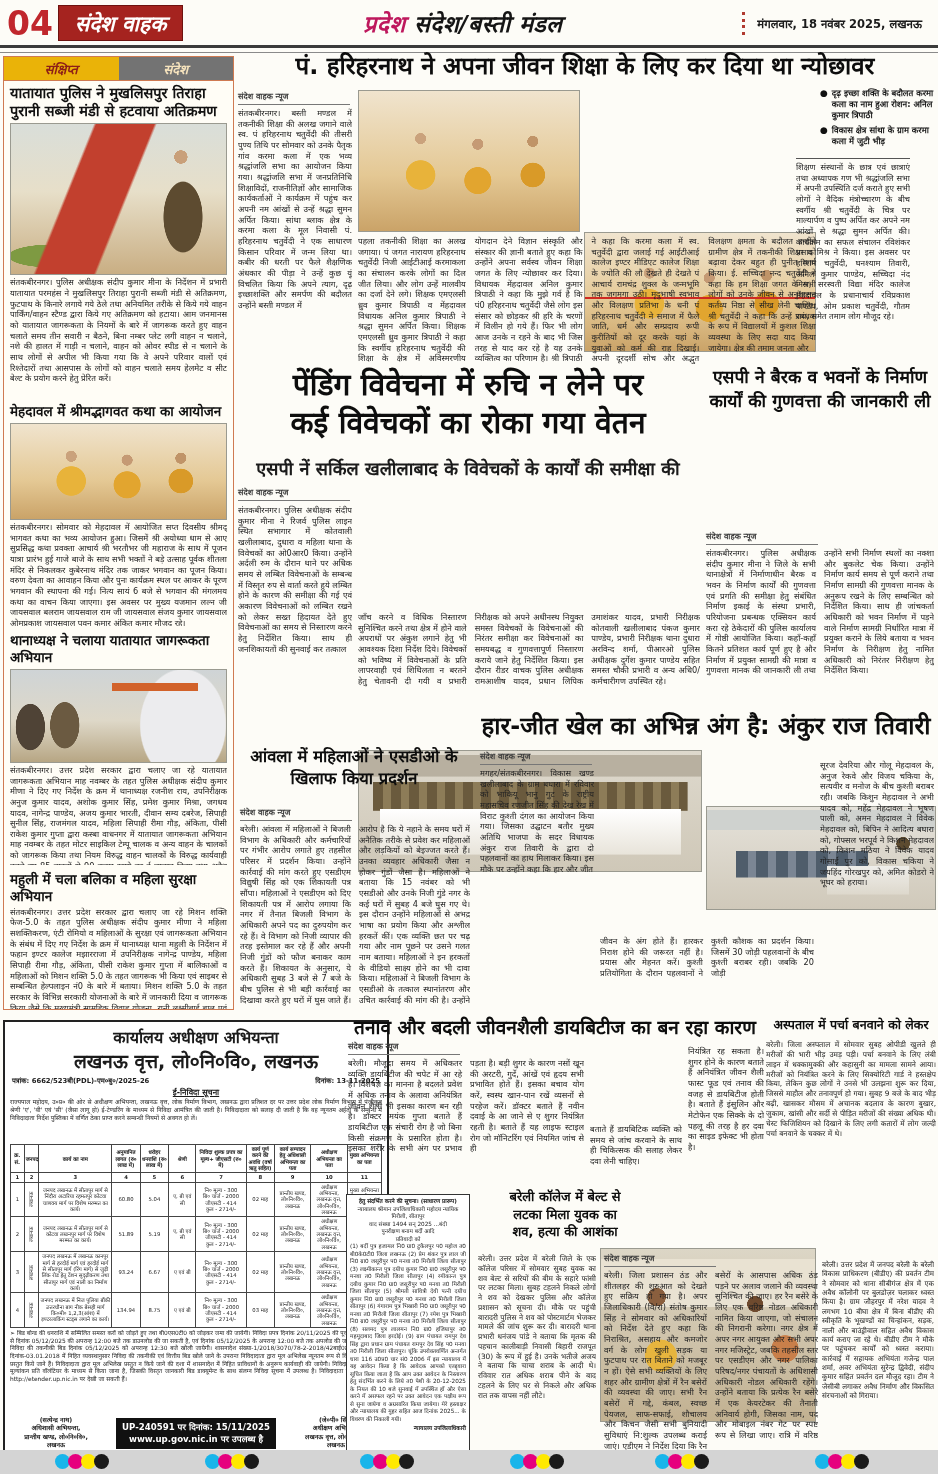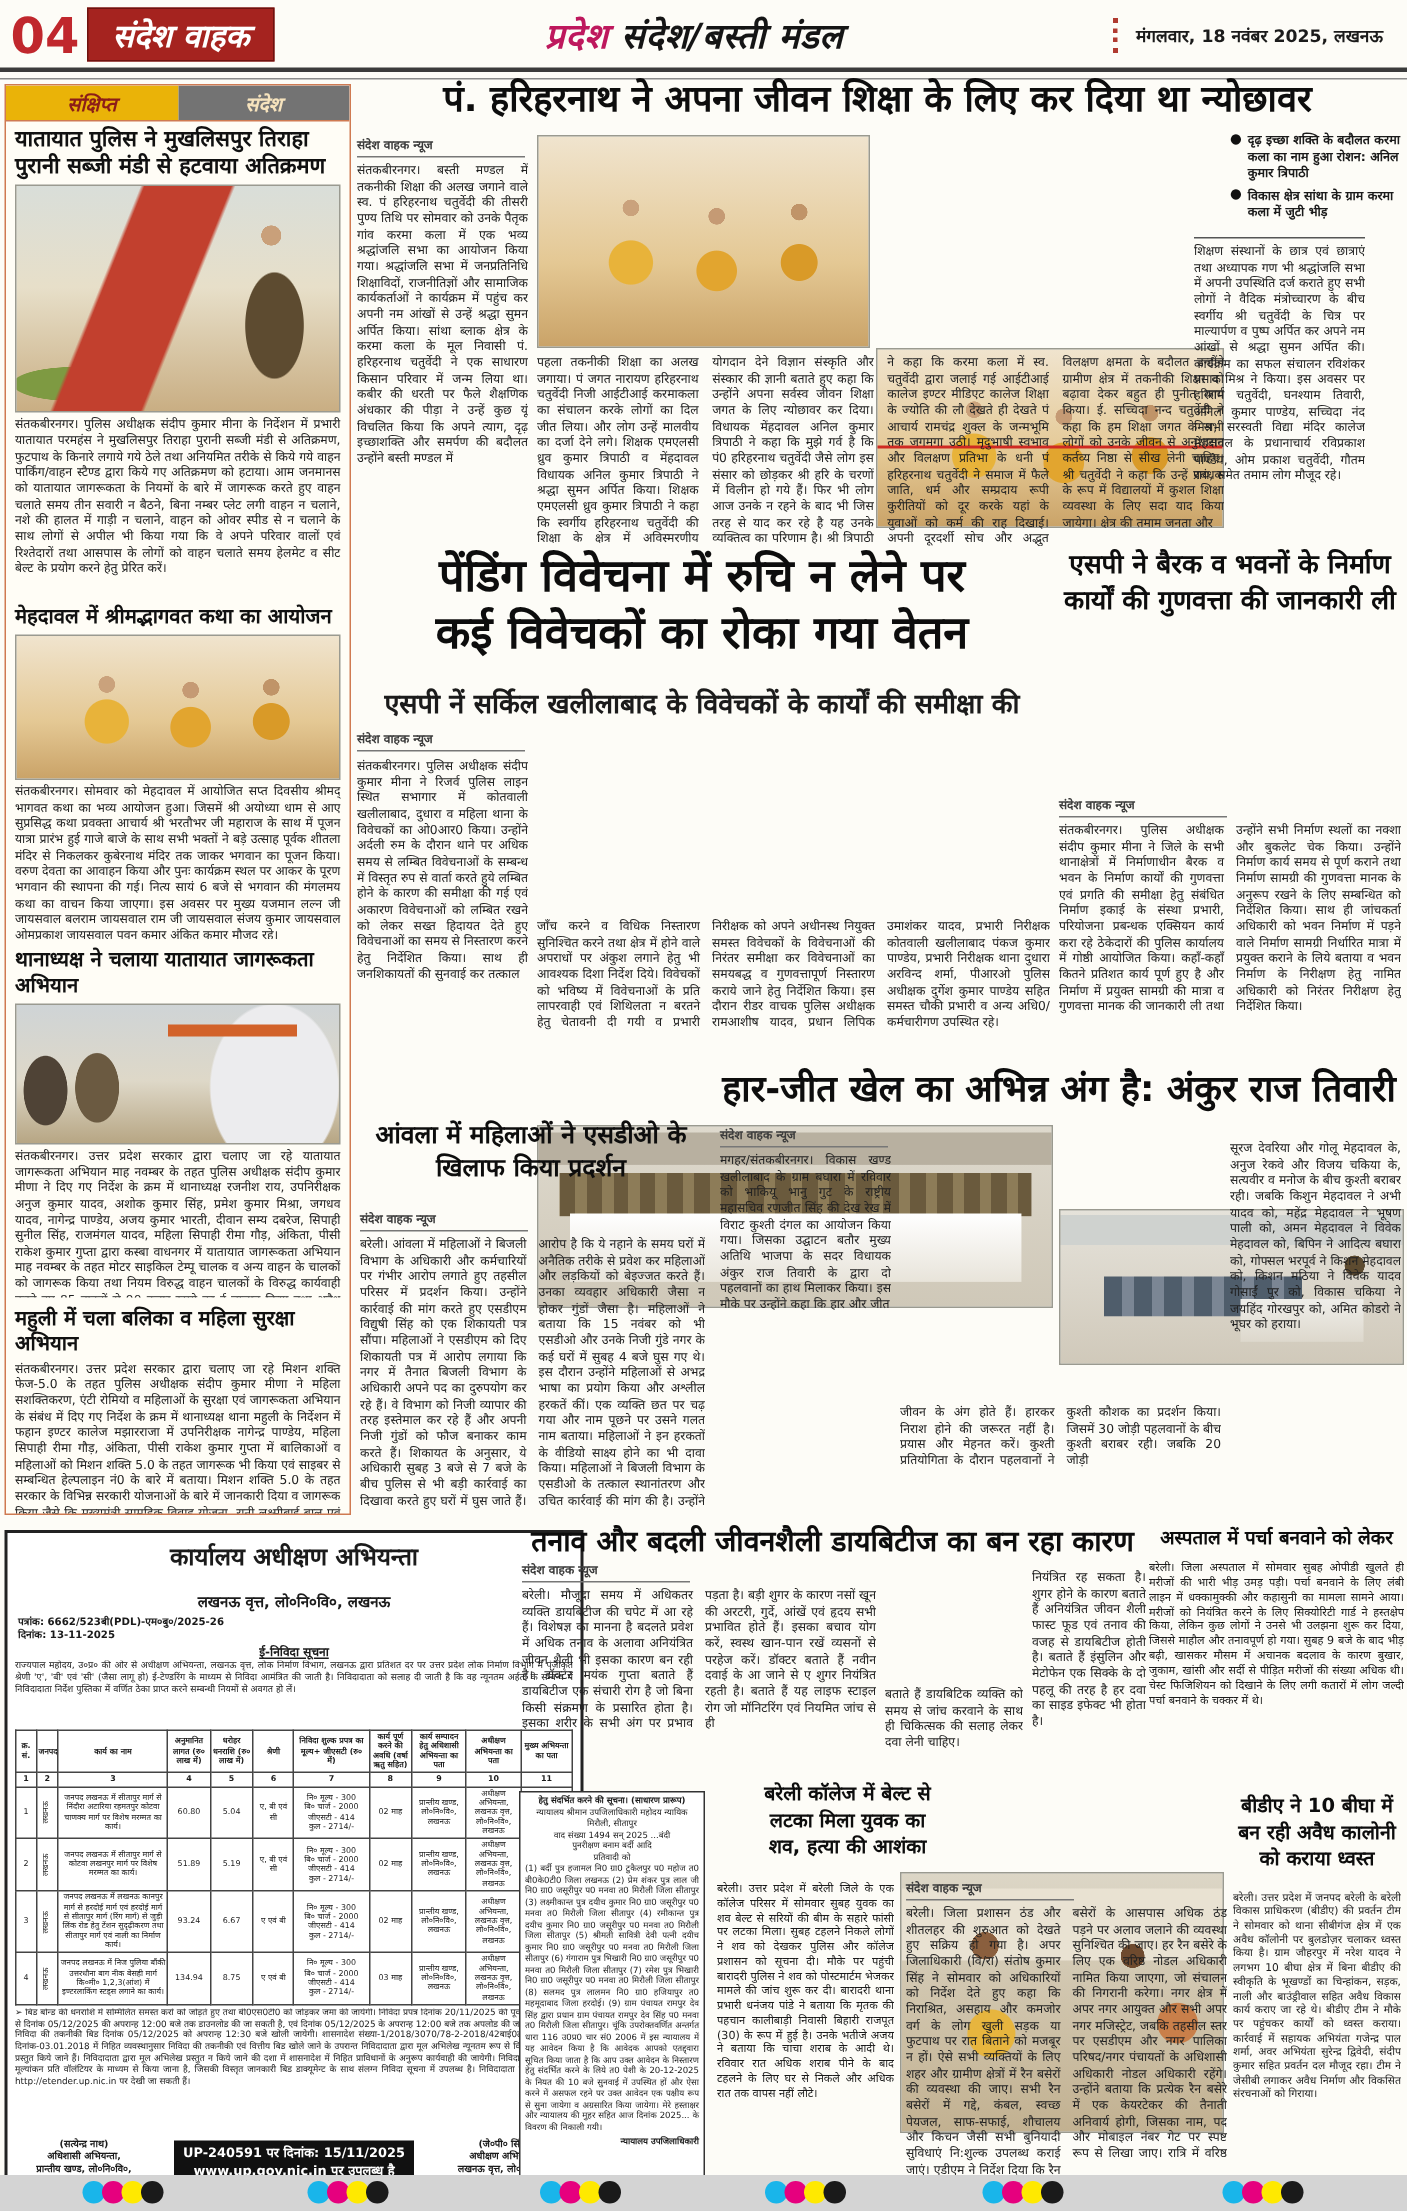--- a/index.html
+++ b/index.html
@@ -114,22 +114,22 @@
   .wr-hl{left:476px;top:708px;width:460px;height:34px;font-size:24px;}
   .wr-byline{left:480px;top:750px;width:112px;}
   .wr-col1{left:480px;top:768px;width:114px;height:244px;}
   .wr-ph{left:600px;top:760px;width:214px;height:172px;margin:0;}
   .wr-below{left:600px;top:936px;width:214px;height:76px;}
   .wr-colr{left:820px;top:760px;width:114px;height:252px;}
 
   
   .tender{left:3px;top:1020px;width:386px;height:438px;border:2px solid #222;background:#fff;padding:4px 5px;box-sizing:border-box;overflow:hidden;}
   .t-title1{font-size:16px;font-weight:800;text-align:center;}
-  .t-title2{font-size:10px;font-weight:800;text-align:center;margin-bottom:2px;margin-top:12px;}
-  .t-refrow{display:flex;justify-content:space-between;font-size:6.8px;font-weight:700;margin:1px 2px;flex-direction:column;}
+  .t-title2{font-size:19px;font-weight:800;text-align:center;margin-bottom:2px;}
+  .t-refrow{display:flex;justify-content:space-between;font-size:6.8px;font-weight:700;margin:1px 2px;}
   .t-notice{font-size:8px;font-weight:800;text-align:center;text-decoration:underline;}
   .t-intro{font-size:6.1px;line-height:1.32;text-align:justify;height:44px;overflow:hidden;margin:1px 0 2px;}
   .t-table{width:100%;border-collapse:collapse;table-layout:fixed;font-size:5.3px;line-height:1.2;}
   .t-table th,.t-table td{border:1px solid #444;padding:1px;text-align:center;vertical-align:middle;overflow:hidden;}
   .t-table th{font-weight:700;}
   .t-dist{writing-mode:vertical-rl;transform:rotate(180deg);font-size:5.3px;}
   .t-notes{font-size:5.9px;line-height:1.3;text-align:justify;height:84px;overflow:hidden;margin-top:2px;}
   .t-sigs{display:flex;justify-content:space-between;align-items:flex-end;margin-top:2px;}
   .t-sig{font-size:6.4px;font-weight:700;text-align:center;line-height:1.3;width:92px;}
   .t-stamp{background:#111;color:#fff;font-size:8.6px;font-weight:700;text-align:center;padding:4px 6px;line-height:1.35;}
@@ -409,21 +409,20 @@
 
   <div class="abs hl ctr ovh col-hl">बरेली कॉलेज में बेल्ट से लटका मिला युवक का शव, हत्या की आशंका</div>
   <div class="abs just ovh col-body">बरेली। उत्तर प्रदेश में बरेली जिले के एक कॉलेज परिसर में सोमवार सुबह युवक का शव बेल्ट से सरियों की बीम के सहारे फांसी पर लटका मिला। सुबह टहलने निकले लोगों ने शव को देखकर पुलिस और कॉलेज प्रशासन को सूचना दी। मौके पर पहुंची बारादरी पुलिस ने शव को पोस्टमार्टम भेजकर मामले की जांच शुरू कर दी। बारादरी थाना प्रभारी धनंजय पांडे ने बताया कि मृतक की पहचान कालीबाड़ी निवासी बिहारी राजपूत (30) के रूप में हुई है। उनके भतीजे अजय ने बताया कि चाचा शराब के आदी थे। रविवार रात अधिक शराब पीने के बाद टहलने के लिए घर से निकले और अधिक रात तक वापस नहीं लौटे।</div>
 
   <div class="abs byline sh-byline">संदेश वाहक न्यूज</div>
   <div class="abs body-txt just ovh cols2 sh-body">बरेली। जिला प्रशासन ठंड और शीतलहर की शुरुआत को देखते हुए सक्रिय हो गया है। अपर जिलाधिकारी (वि/रा) संतोष कुमार सिंह ने सोमवार को अधिकारियों को निर्देश देते हुए कहा कि निराश्रित, असहाय और कमजोर वर्ग के लोग खुली सड़क या फुटपाथ पर रात बिताने को मजबूर न हों। ऐसे सभी व्यक्तियों के लिए शहर और ग्रामीण क्षेत्रों में रैन बसेरों की व्यवस्था की जाए। सभी रैन बसेरों में गद्दे, कंबल, स्वच्छ पेयजल, साफ-सफाई, शौचालय और किचन जैसी सभी बुनियादी सुविधाएं नि:शुल्क उपलब्ध कराई जाएं। एडीएम ने निर्देश दिया कि रैन बसेरों के आसपास अधिक ठंड पड़ने पर अलाव जलाने की व्यवस्था सुनिश्चित की जाए। हर रैन बसेरे के लिए एक वरिष्ठ नोडल अधिकारी नामित किया जाएगा, जो संचालन की निगरानी करेगा। नगर क्षेत्र में अपर नगर आयुक्त और सभी अपर नगर मजिस्ट्रेट, जबकि तहसील स्तर पर एसडीएम और नगर पालिका परिषद/नगर पंचायतों के अधिशासी अधिकारी नोडल अधिकारी रहेंगे। उन्होंने बताया कि प्रत्येक रैन बसेरे में एक केयरटेकर की तैनाती अनिवार्य होगी, जिसका नाम, पद और मोबाइल नंबर गेट पर स्पष्ट रूप से लिखा जाए। रात्रि में वरिष्ठ अधिकारी इन रैन बसेरों का औचक निरीक्षण करेंगे।</div>
 
   <div class="abs hl ctr ovh hos-hl">अस्पताल में पर्चा बनवाने को लेकर झड़प</div>
   <div class="abs just ovh hos-body">बरेली। जिला अस्पताल में सोमवार सुबह ओपीडी खुलते ही मरीजों की भारी भीड़ उमड़ पड़ी। पर्चा बनवाने के लिए लंबी लाइन में धक्कामुक्की और कहासुनी का मामला सामने आया। मरीजों को नियंत्रित करने के लिए सिक्योरिटी गार्ड ने हस्तक्षेप किया, लेकिन कुछ लोगों ने उनसे भी उलझना शुरू कर दिया, जिससे माहौल और तनावपूर्ण हो गया। सुबह 9 बजे के बाद भीड़ बढ़ी, खासकर मौसम में अचानक बदलाव के कारण बुखार, जुकाम, खांसी और सर्दी से पीड़ित मरीजों की संख्या अधिक थी। चेस्ट फिजिशियन को दिखाने के लिए लगी कतारों में लोग जल्दी पर्चा बनवाने के चक्कर में थे।</div>
 
-  <div class="abs hl ctr ovh bda-hl">बीडीए ने 10 बीघा में बन रही अवैध कालोनी को कराया ध्वस्त</div>
   <div class="abs just ovh bda-body">बरेली। उत्तर प्रदेश में जनपद बरेली के बरेली विकास प्राधिकरण (बीडीए) की प्रवर्तन टीम ने सोमवार को थाना सीबीगंज क्षेत्र में एक अवैध कॉलोनी पर बुलडोज़र चलाकर ध्वस्त किया है। ग्राम जौहरपुर में नरेश यादव ने लगभग 10 बीघा क्षेत्र में बिना बीडीए की स्वीकृति के भूखण्डों का चिन्हांकन, सड़क, नाली और बाउंड्रीवाल सहित अवैध विकास कार्य कराए जा रहे थे। बीडीए टीम ने मौके पर पहुंचकर कार्यों को ध्वस्त कराया। कार्रवाई में सहायक अभियंता गजेन्द्र पाल शर्मा, अवर अभियंता सुरेन्द्र द्विवेदी, संदीप कुमार सहित प्रवर्तन दल मौजूद रहा। टीम ने जेसीबी लगाकर अवैध निर्माण और विकसित संरचनाओं को गिराया।</div>
 
   <div class="abs strip">
     <div class="dots" style="left:55px;">
         <span class="cdot c1"></span>
         <span class="cdot c2"></span>
         <span class="cdot c3"></span>
         <span class="cdot c4"></span>
       </div>
     <div class="dots" style="left:205px;">

